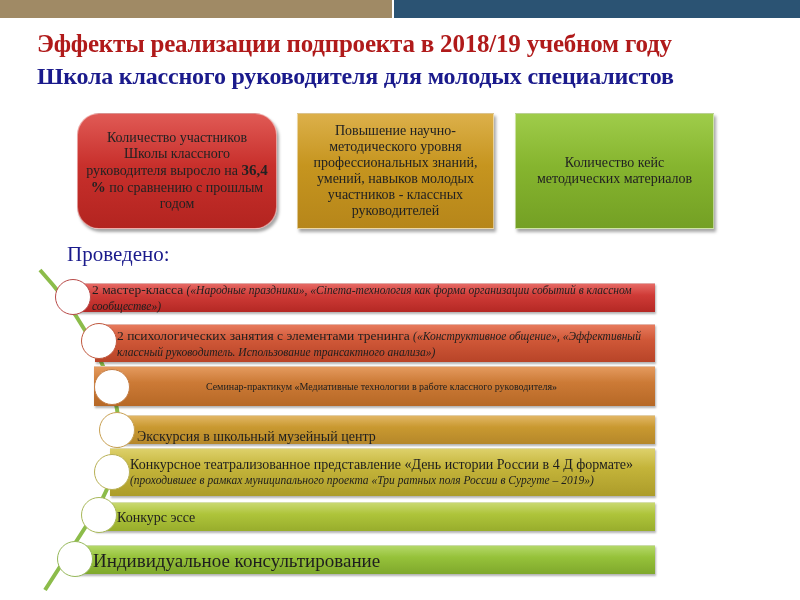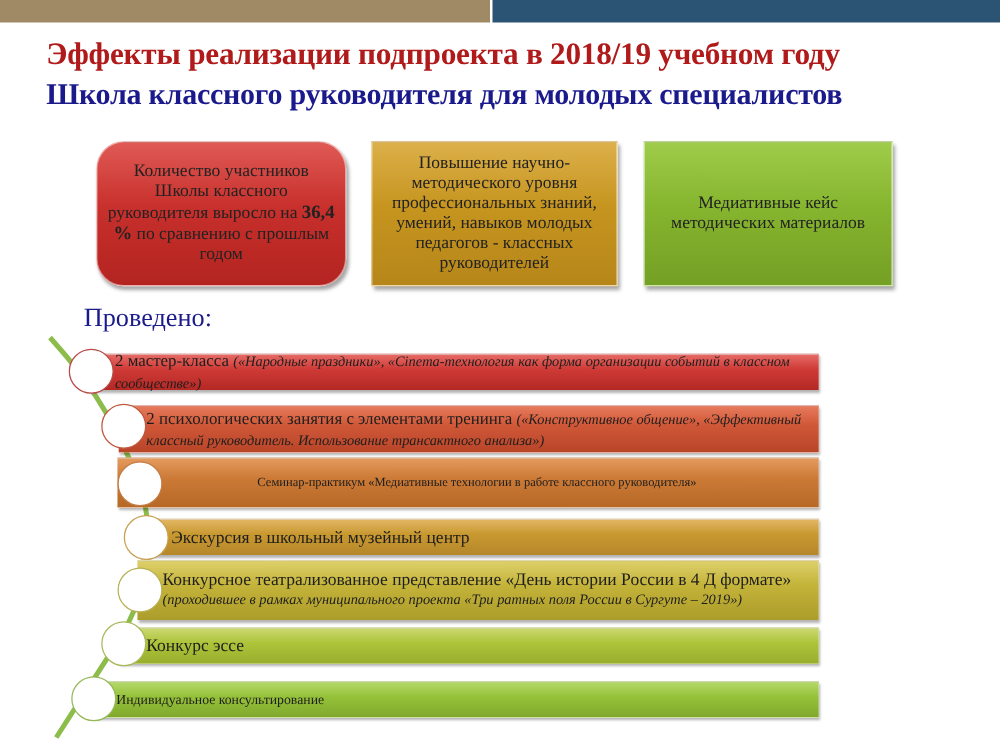--- a/index.html
+++ b/index.html
@@ -21,24 +21,24 @@
     .conducted { position: absolute; left: 67px; top: 242px; font-size: 21px; color: #1a1a8c; }
 
     .spine { position: absolute; left: 0; top: 0; width: 800px; height: 600px; pointer-events: none; }
 
     .bar { position: absolute; right: 145px; display: flex; flex-direction: column; justify-content: center; font-size: 13.5px; line-height: 15px; color: #1e1e1e; padding-right: 8px; box-shadow: 1px 2px 2px rgba(0,0,0,0.3); border-top: 1px solid rgba(255,255,255,0.6); }
     .bar i { font-size: 11.5px; }
 
     .b1 { left: 70px; top: 283px; height: 29px; padding-left: 22px; background: linear-gradient(180deg, #e66964 0%, #cf3b37 40%, #b42824 100%); }
     .b2 { left: 95px; top: 324px; height: 38px; padding-left: 22px; background: linear-gradient(180deg, #e77a5c 0%, #d05838 40%, #b84428 100%); align-items: flex-end; }
     .b3 { left: 94px; top: 366px; height: 40px; padding-left: 22px; background: linear-gradient(180deg, #e49a5e 0%, #cc7a36 40%, #b66826 100%); font-size: 10px; text-align: center; }
-    .b4 { left: 115px; top: 415px; height: 29px; padding-left: 22px; background: linear-gradient(180deg, #e2b664 0%, #c99930 40%, #b5872a 100%); font-size: 14px; }
+    .b4 { left: 115px; top: 415px; height: 29px; padding-left: 22px; background: linear-gradient(180deg, #e2b664 0%, #c99930 40%, #b5872a 100%); font-size: 14px; justify-content: flex-end; }
     .b5 { left: 110px; top: 448px; height: 48px; padding-left: 20px; background: linear-gradient(180deg, #ddd06a 0%, #c4b43a 40%, #ac9c2a 100%); font-size: 14px; }
     .b6 { left: 95px; top: 502px; height: 29px; padding-left: 22px; background: linear-gradient(180deg, #c9d870 0%, #aec43a 40%, #98ad2c 100%); font-size: 14px; }
-    .b7 { left: 75px; top: 545px; height: 29px; padding-left: 18px; background: linear-gradient(180deg, #b4d868 0%, #96c23a 40%, #7fa82c 100%); font-size: 11px; }
+    .b7 { left: 75px; top: 545px; height: 29px; padding-left: 18px; background: linear-gradient(180deg, #b4d868 0%, #96c23a 40%, #7fa82c 100%); font-size: 19px; }
 
     .circle { position: absolute; width: 36px; height: 36px; border-radius: 50%; background: #fff; }
     .c1 { left: 55px; top: 279px; border: 1.5px solid #b84a48; }
     .c2 { left: 81px; top: 323px; border: 1.5px solid #c0583e; }
     .c3 { left: 94px; top: 369px; border: 1.5px solid #c47d44; }
     .c4 { left: 99px; top: 412px; border: 1.5px solid #c8a052; }
     .c5 { left: 94px; top: 454px; border: 1.5px solid #b8b054; }
     .c6 { left: 81px; top: 497px; border: 1.5px solid #a8b85a; }
     .c7 { left: 57px; top: 541px; border: 1.5px solid #96b85a; }
   </style>
@@ -48,24 +48,24 @@
 <div class="topbar-left"></div>
 <div class="topbar-right"></div>
 
 <h1 class="title">Эффекты реализации подпроекта в 2018/19 учебном году</h1>
 <h2 class="subtitle">Школа классного руководителя для молодых специалистов</h2>
 
 <div class="box box-red">
   <div><span>Количество участников Школы классного руководителя выросло на </span><b>36,4 %</b><span> по сравнению с прошлым годом</span></div>
 </div>
 <div class="box box-gold">
-  <div>Повышение научно-методического уровня профессиональных знаний, умений, навыков молодых педагогов - классных руководителей</div>
+  <div>Повышение научно-методического уровня профессиональных знаний, умений, навыков молодых участников - классных руководителей</div>
 </div>
 <div class="box box-green">
-  <div>Медиативные кейс методических материалов</div>
+  <div>Количество кейс методических материалов</div>
 </div>
 
 <div class="conducted">Проведено:</div>
 
 <svg class="spine" viewBox="0 0 800 600">
   <path d="M40 270 Q 95 330 115 400 Q 130 460 90 520 L 45 590" stroke="#8cbc4a" stroke-width="4" fill="none"></path>
 </svg>
 
 <div class="bar b1">
   <div><span>2 мастер-класса </span><i>(«Народные праздники», «Cinema-технология как форма организации событий в классном сообществе»)</i></div>

